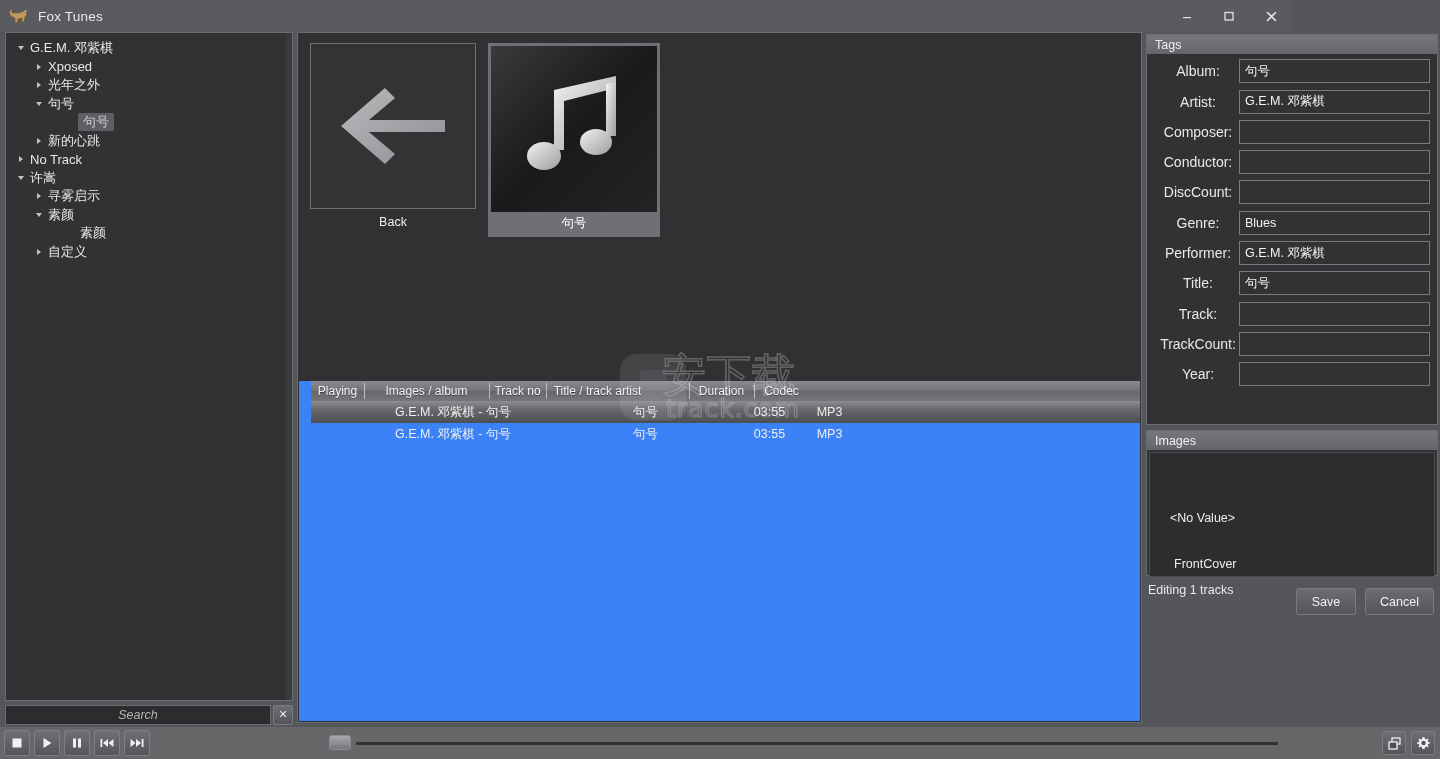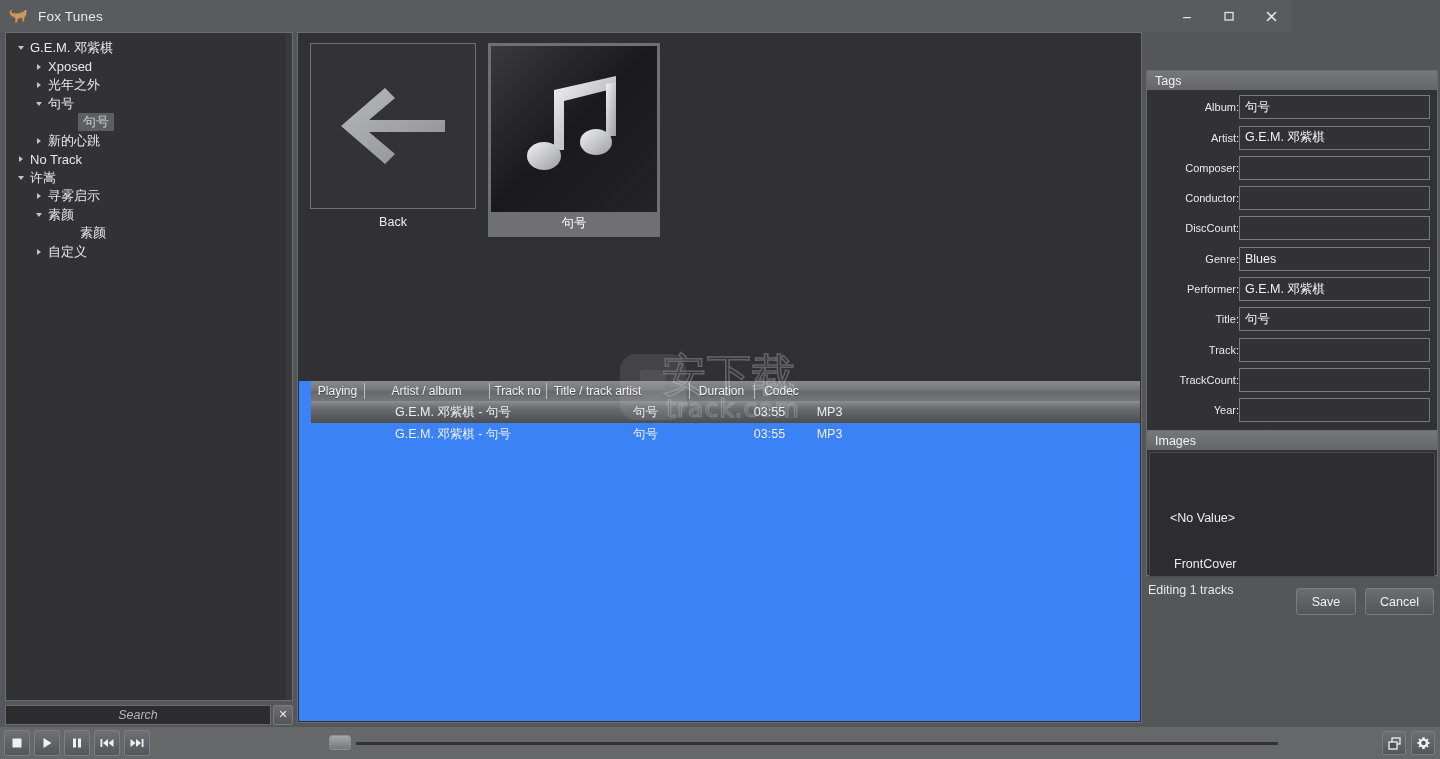--- a/index.html
+++ b/index.html
@@ -228,27 +228,27 @@
     position: absolute; left: 1146px; top: 32px; width: 292px; height: 691px;
   }
   .group {
     border: 1px solid #6b6c6f; background: #323234;
   }
   .group-header {
     height: 19px; background: linear-gradient(180deg,#76777a 0%,#65666a 100%);
     color: #f1f1f2; font-size: 12.5px; display: flex; align-items: center;
     padding-left: 8px;
   }
-  #tags-group { position: absolute; left: 0; top: 2px; width: 292px; height: 391px; margin-top: 36px; }
+  #tags-group { position: absolute; left: 0; top: 2px; width: 292px; height: 391px; }
   #tags-body { padding: 5px 7px 5px 6px; }
   .field-row {
     display: flex; align-items: center; height: 24.5px; margin-bottom: 5.8px;
   }
   .field-label {
-    width: 86px; color: #e9e9ea; font-size: 11px; text-align: right;
+    width: 86px; color: #e9e9ea; font-size: 14px; text-align: center;
     padding-left: 4px; flex: none;
   }
   .field-input {
     flex: 1 1 auto; height: 24px; background: #323234;
     border: 1px solid #7a7b7e; color: #f2f2f3;
     font-size: 12.5px; padding: 0 5px;
     font-family: "Liberation Sans", sans-serif; outline: none;
   }
   #images-group { position: absolute; left: 0; top: 398px; width: 292px; height: 146px; }
   #images-body {
@@ -451,21 +451,21 @@
         </svg>
       </div>
       <div class="cell-caption">句号</div>
     </div>
 
   </div>
 
   <div id="tracklist">
     <div id="thead">
         <div class="th col-playing">Playing</div>
-        <div class="th col-artist">Artist / album</div>
+        <div class="th col-artist">Images / album</div>
         <div class="th col-trackno">Track no</div>
         <div class="th col-title">Title / track artist</div>
         <div class="th col-duration">Duration</div>
         <div class="th col-codec">Codec</div>
       </div>
     <div id="tbody">
         <div class="tr selected">
           <div class="td col-playing"></div>
           <div class="td col-artist">G.E.M. 邓紫棋 - 句号</div>
           <div class="td col-trackno"></div>

